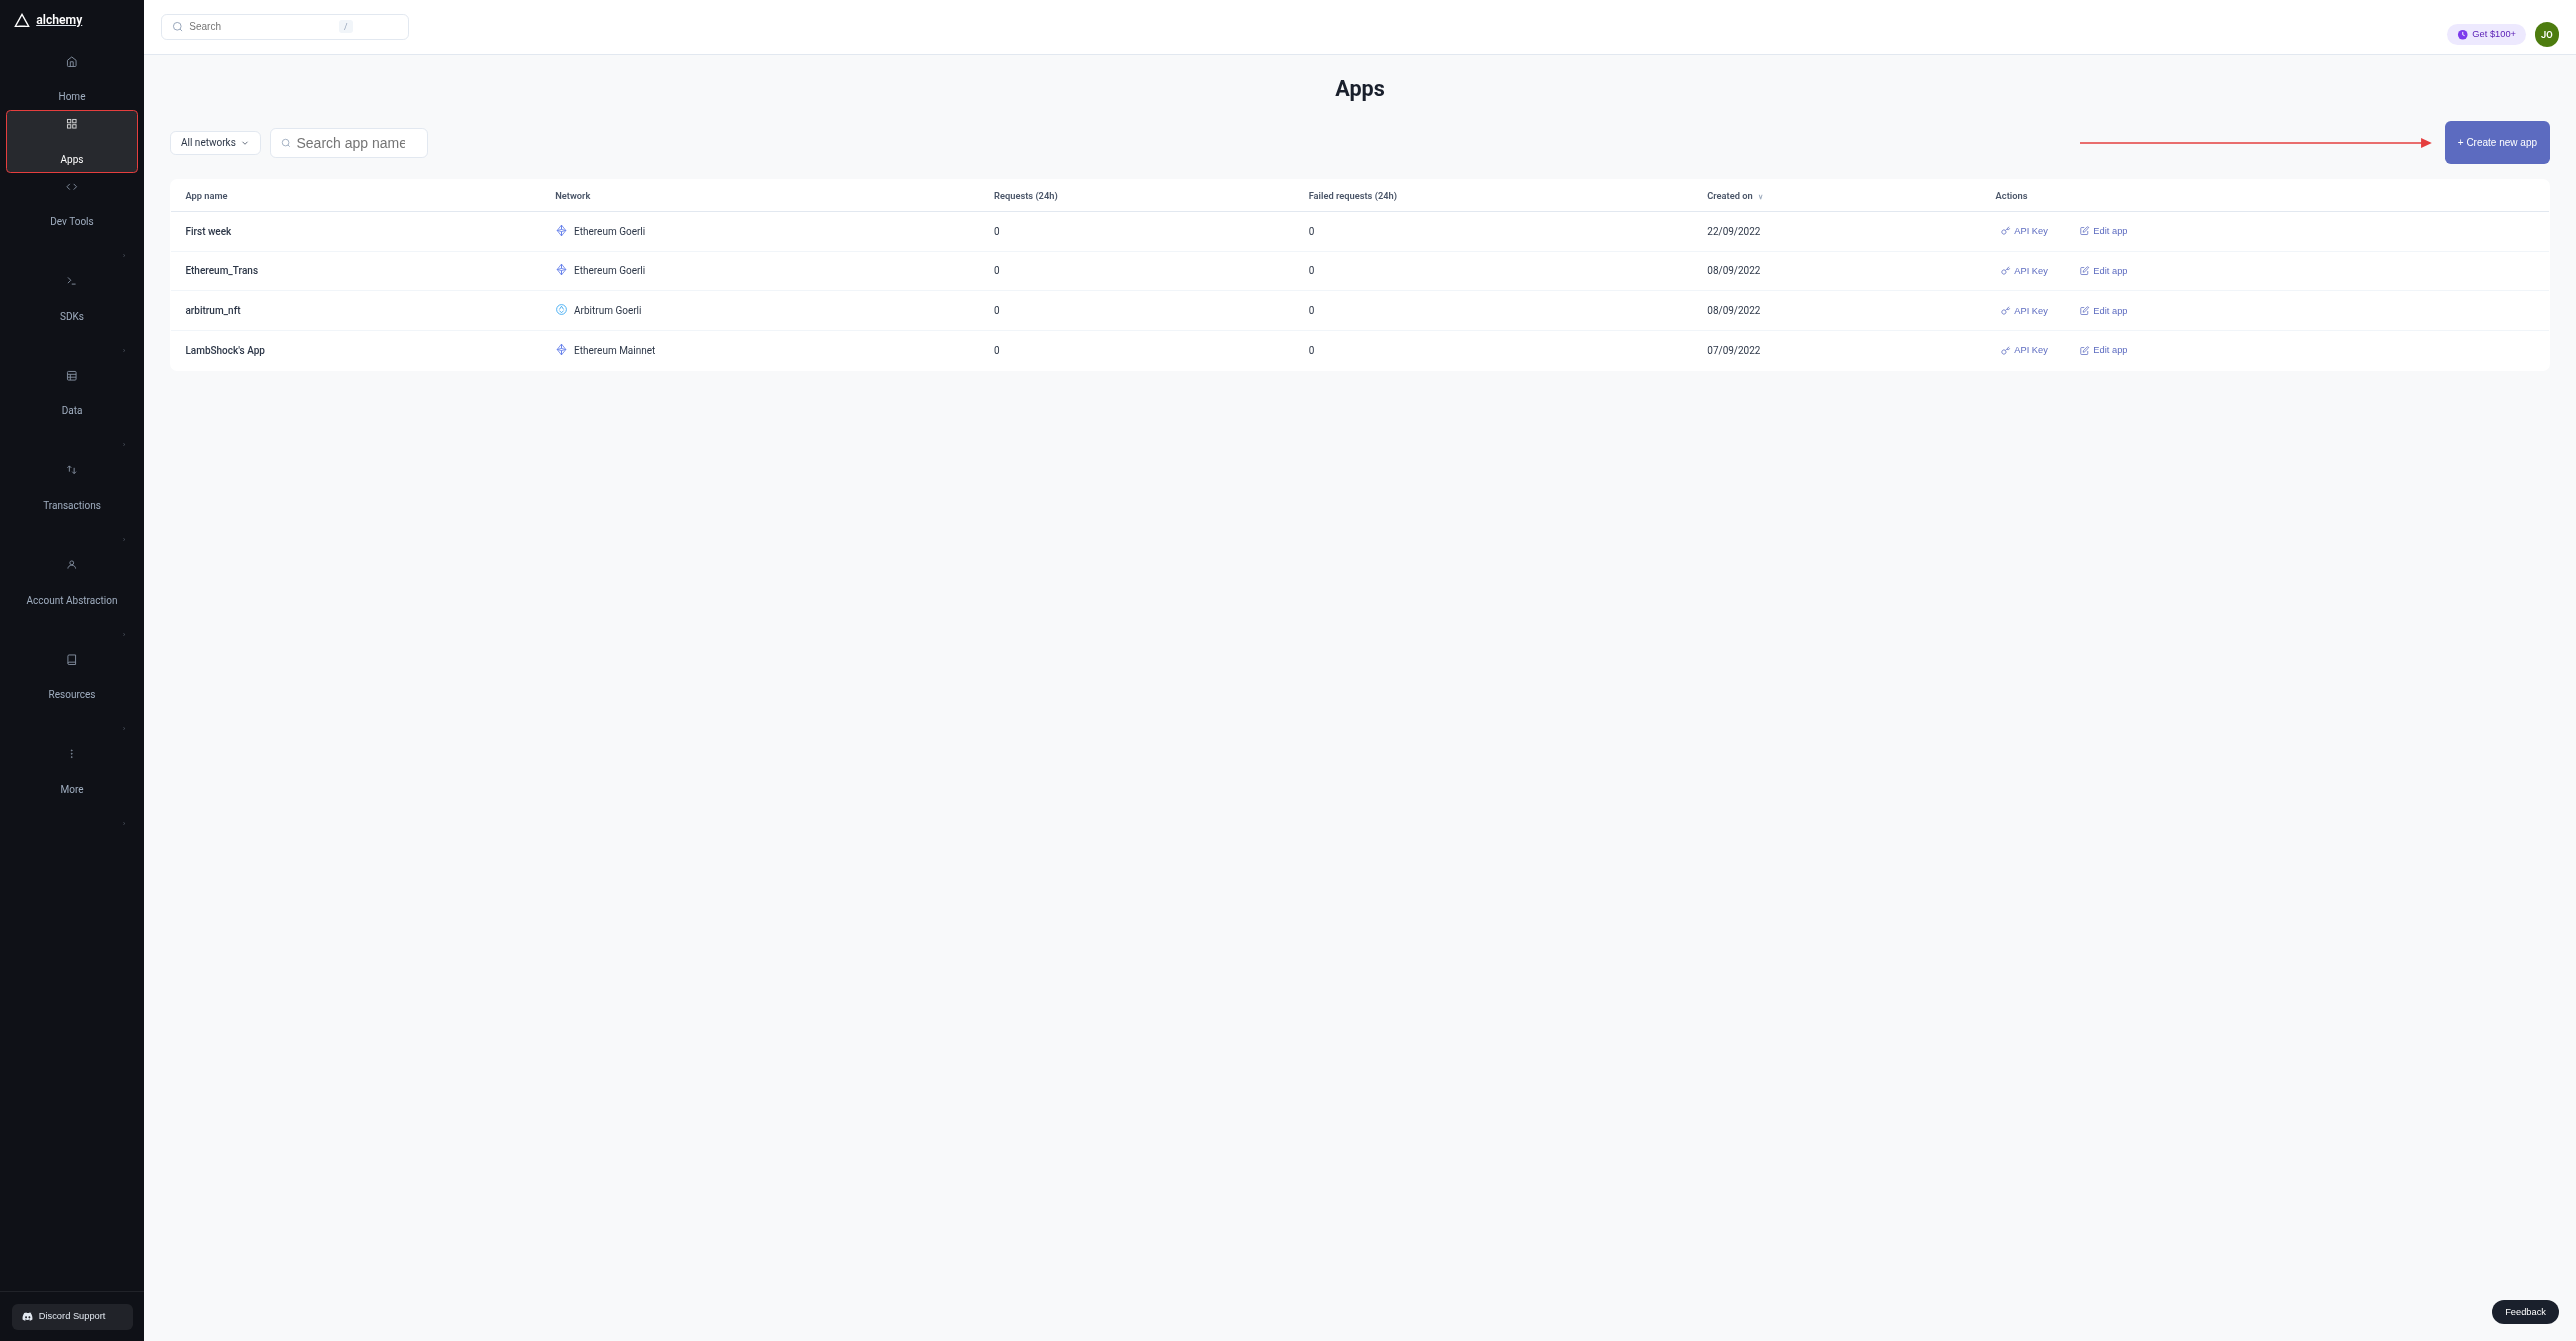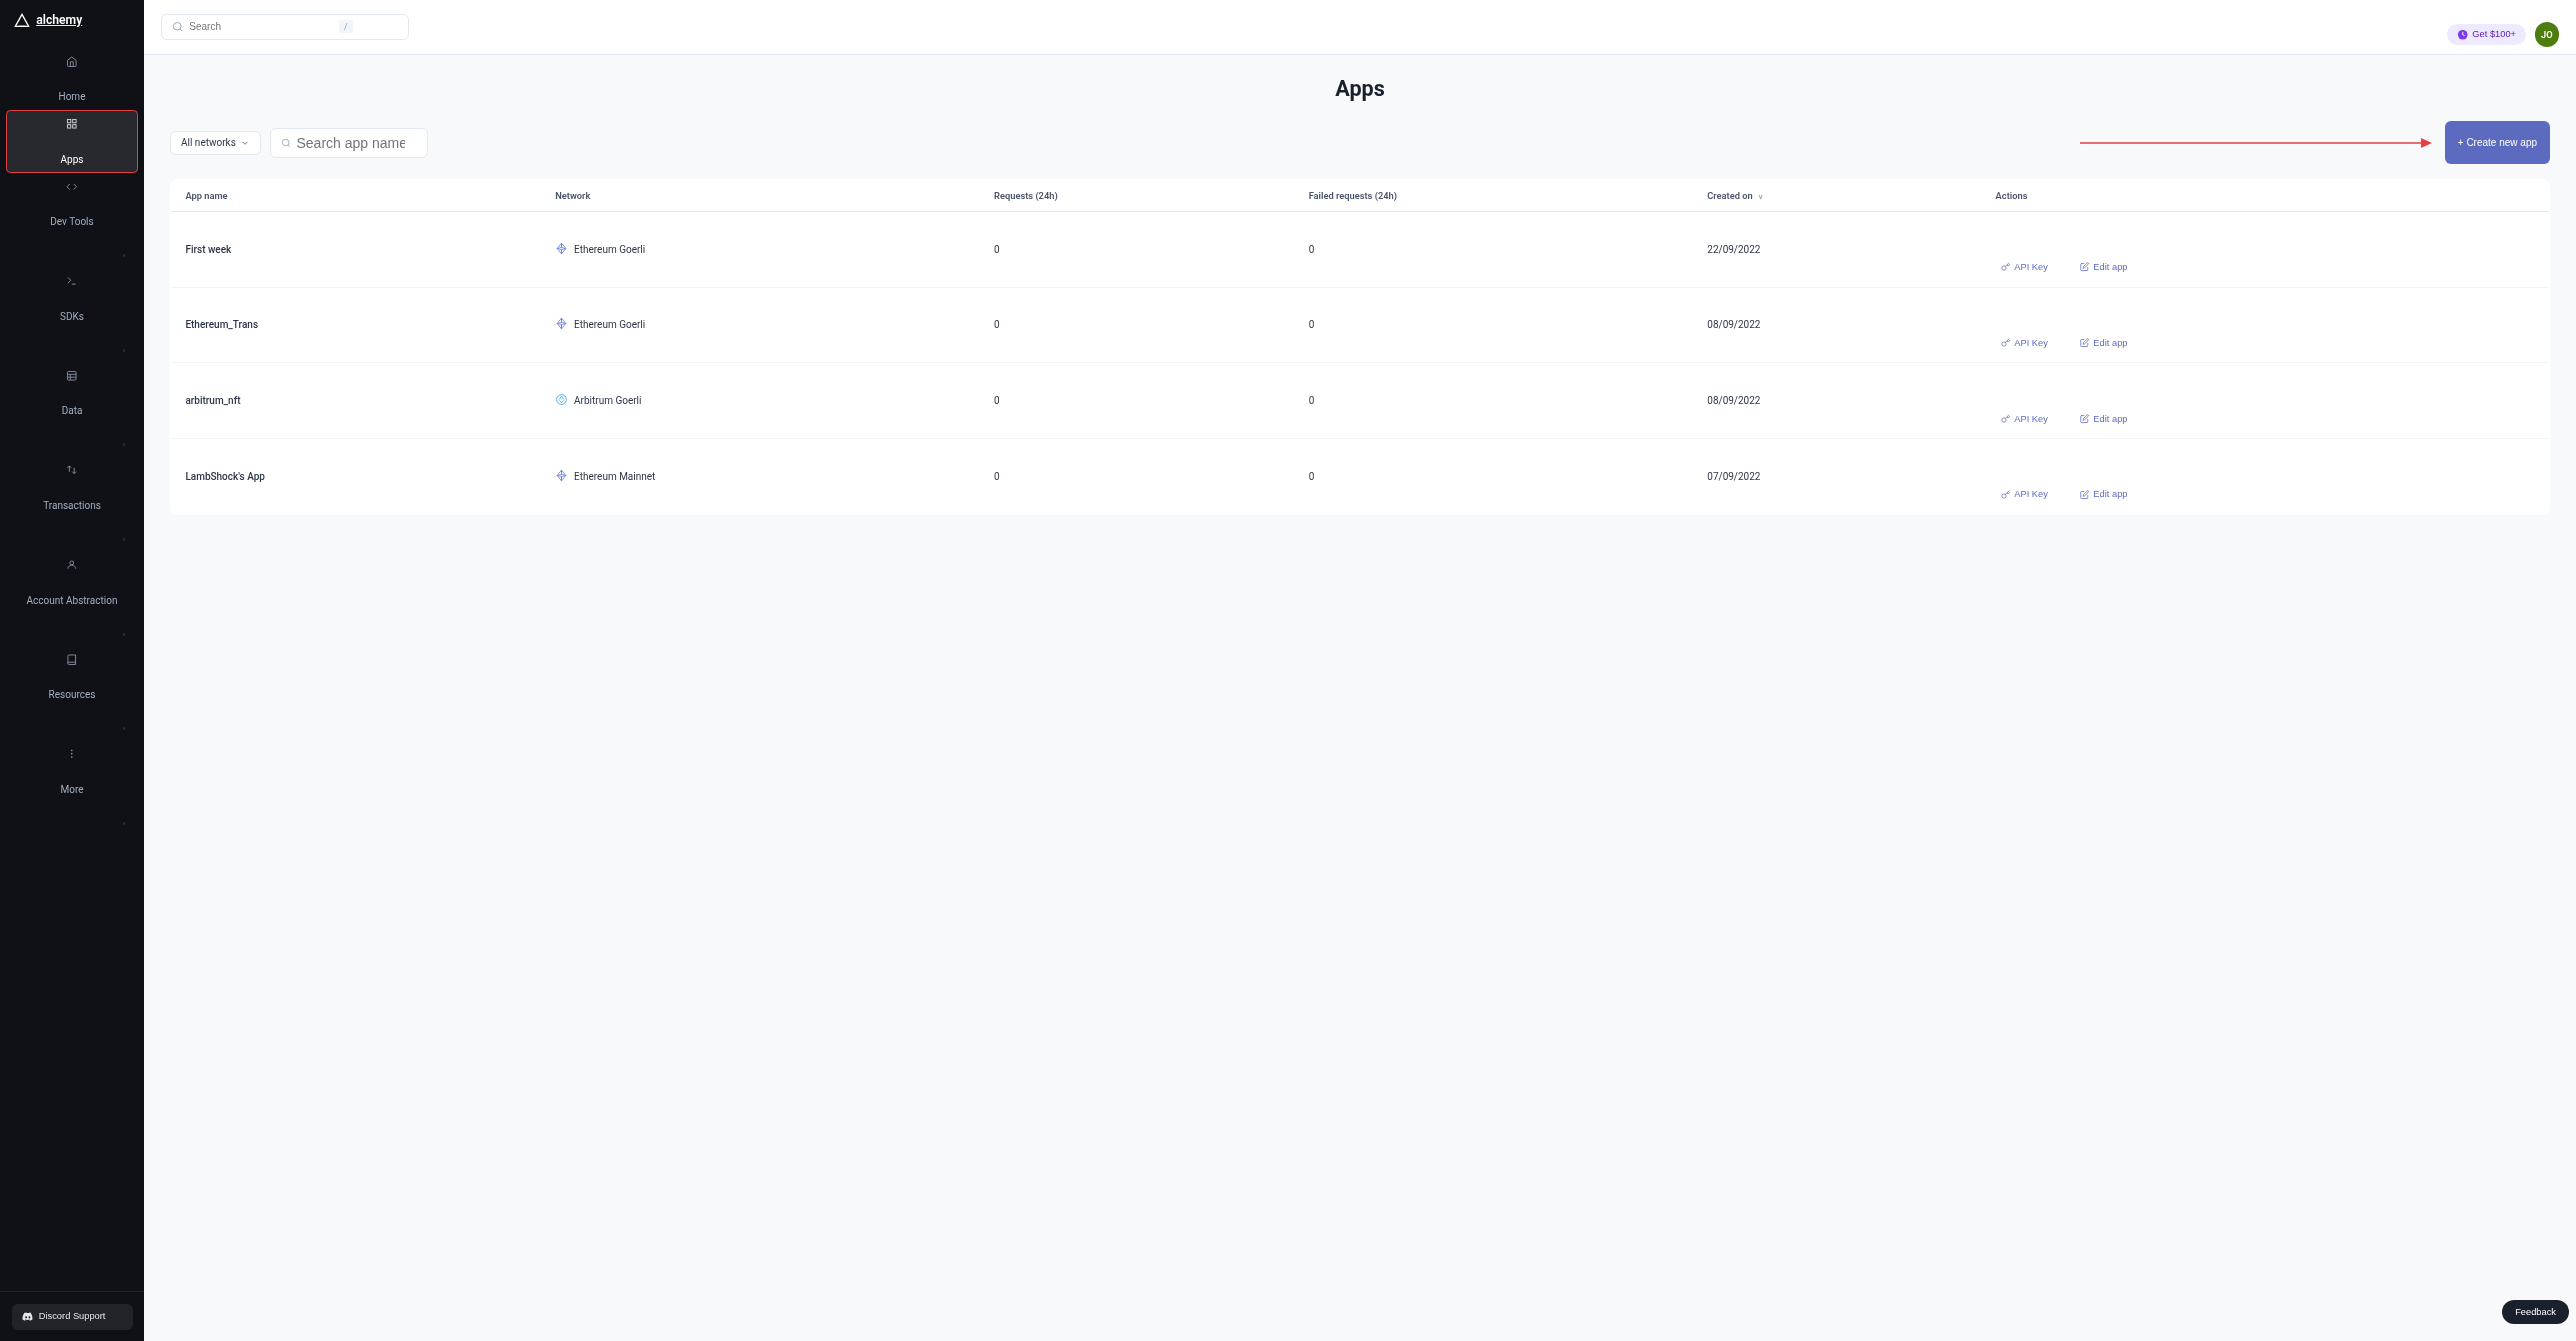--- a/index.html
+++ b/index.html
@@ -273,28 +273,27 @@
       border: none;
       font-size: 9.3px;
       cursor: pointer;
       padding: 2.9px 5.8px;
       border-radius: 3.6px;
     }
     .actions-cell {
       display: flex;
       align-items: center;
       gap: 21px;
-      margin-top: 36px;
     }
 
     
     .feedback-btn {
       position: fixed;
       bottom: 17px;
-      right: 7px;
+      right: 17px;
       background: #1a202c;
       color: #fff;
       border: none;
       border-radius: 14.4px;
       padding: 7.2px 13px;
       font-size: 9.3px;
       font-weight: 500;
       cursor: pointer;
       z-index: 100;
     }

